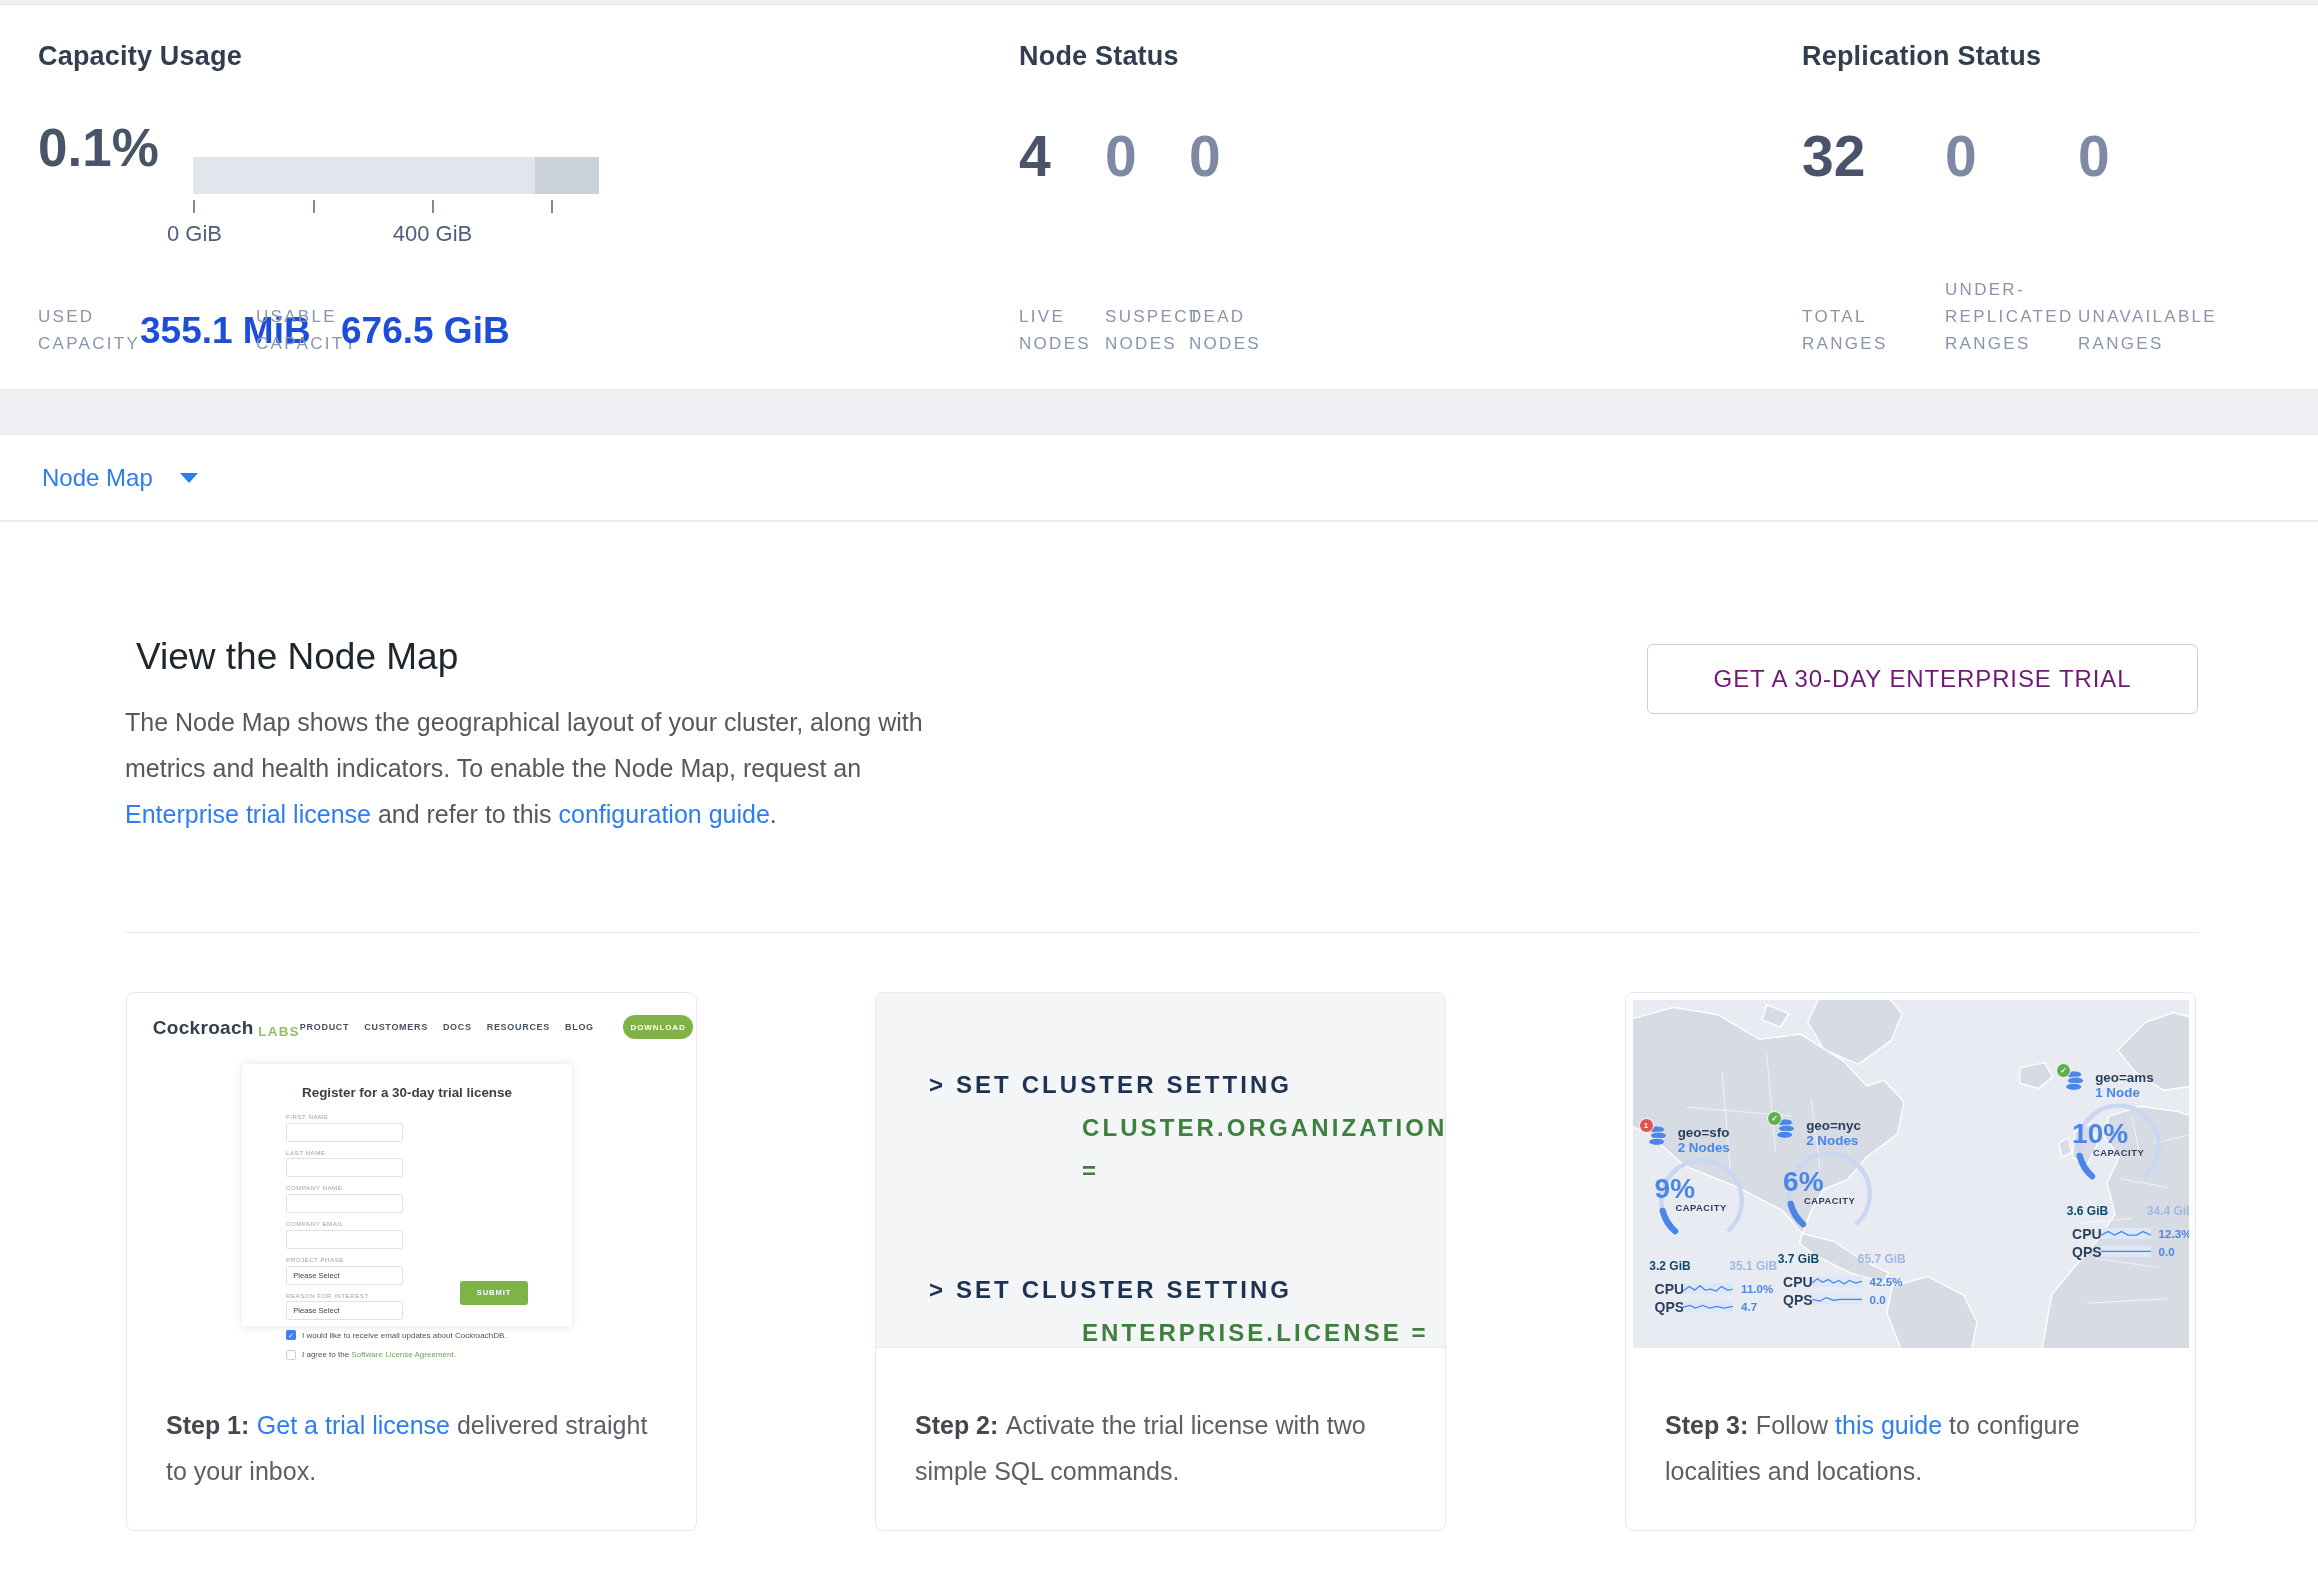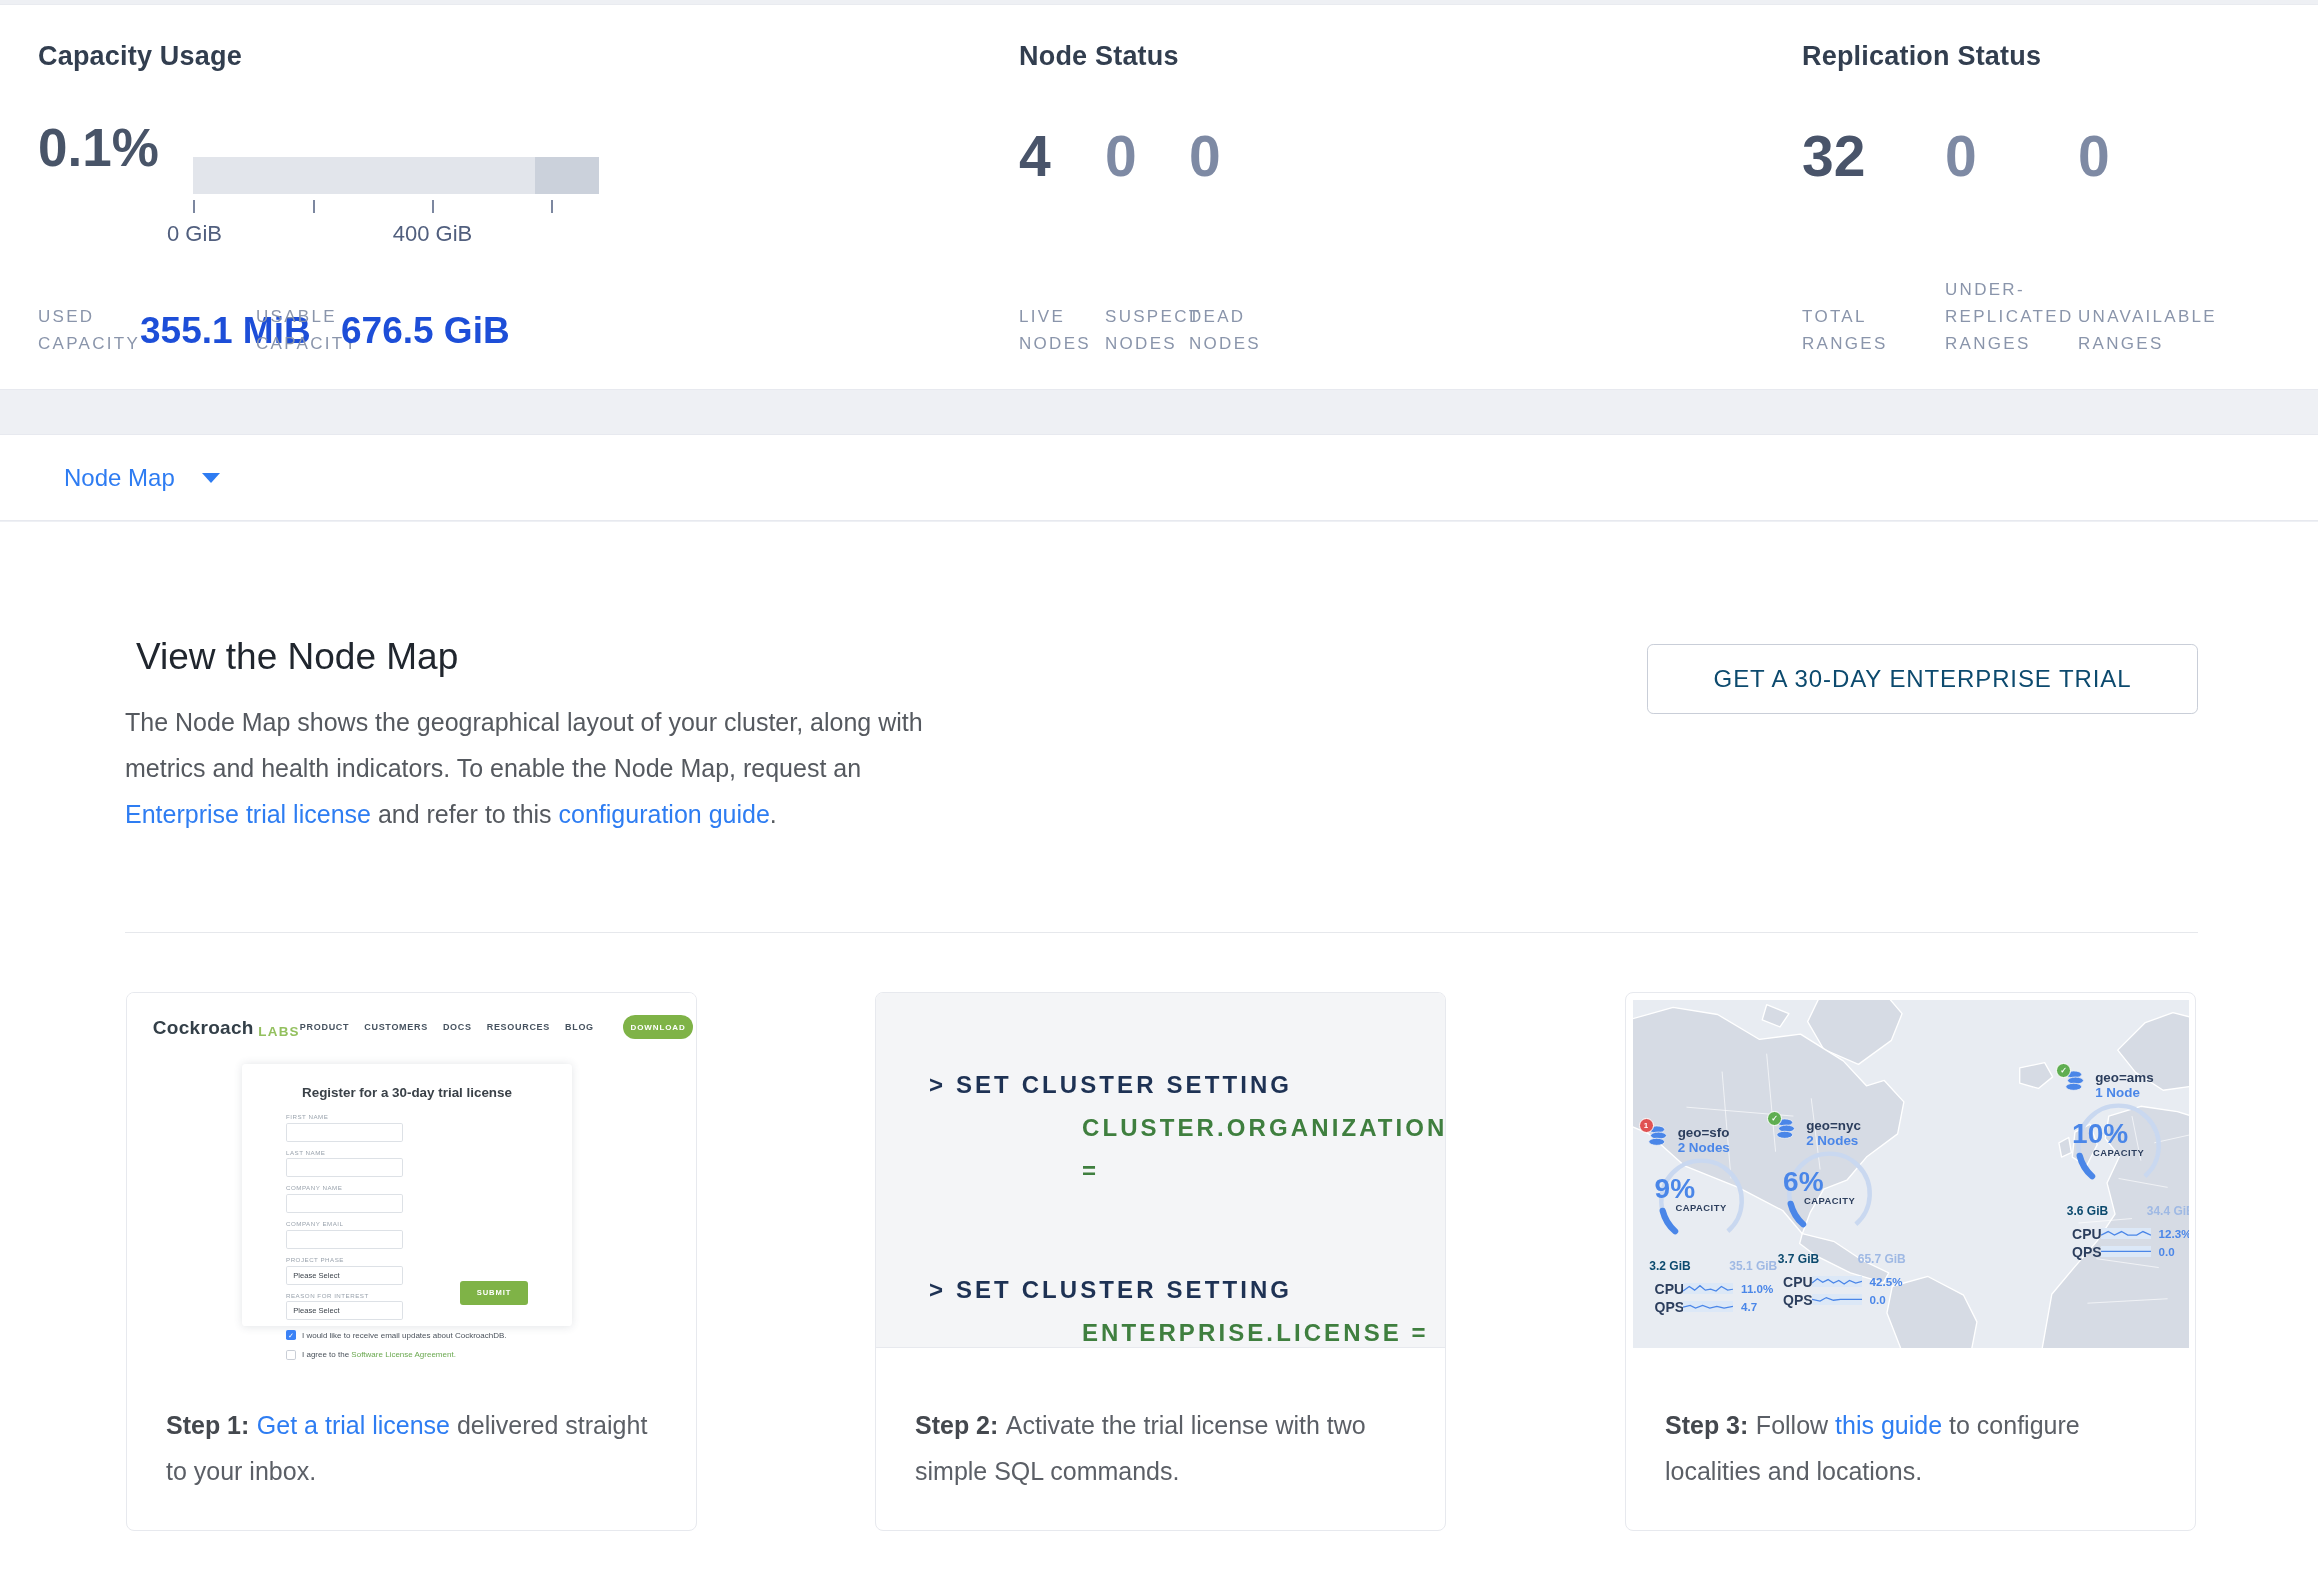--- a/index.html
+++ b/index.html
@@ -33,36 +33,36 @@
   .cap-bar { position:absolute; left:155px; top:152px; width:406px; height:37px; background:#e2e5eb; }
   .cap-bar-dark { position:absolute; right:0; top:0; height:100%; width:15.7%; background:#cbd1db; }
   .cap-tick { position:absolute; top:195px; width:1.8px; height:13.4px; background:#7c87a0; }
   .cap-tick-label { position:absolute; top:216px; width:143px; text-align:center; font-size:22px; color:#515f7e; }
   
   .nodemap-bar {
     position:absolute; top:434px; left:0; width:2319px; height:87px; background:#fff;
     border-top:0.9px solid #e7e9ef; border-bottom:0.9px solid #e7e9ef;
     display:flex; align-items:center; padding-left:42px; cursor:pointer;
   }
-  .nodemap-bar-label { font-size:24px; color:#2e7cf2;margin-left:22px; }
+  .nodemap-bar-label { font-size:24px; color:#2e7cf2; }
   .caret-down {
     width:0; height:0; margin-left:27px;
     border-left:9px solid transparent; border-right:9px solid transparent;
     border-top:10.7px solid #2e7cf2;
   }
   
   .content { position:absolute; top:522px; left:0; width:2319px; height:1063px; background:#fff; }
   .intro-title { position:absolute; left:136px; top:114px; font-size:37px; font-weight:400; color:#20262e; }
   .intro-body { position:absolute; left:125px; top:177px; width:829px; font-size:25px; line-height:46px; color:#55595f; }
   a.blue-link { color:#2e7df2; text-decoration:none; cursor:pointer; }
   .trial-button {
     position:absolute; left:1647px; top:122px; width:551px; height:70px;
     background:#fff; border:1.8px solid #c9ced8; border-radius:6.2px;
     display:flex; align-items:center; justify-content:center;
-    font-size:24px; color:#0c4a6e; letter-spacing:0.9px; cursor:pointer;
+    font-size:24px; color:#701a75; letter-spacing:0.9px; cursor:pointer;
     font-family:"Liberation Sans", sans-serif;
   }
   .divider { position:absolute; left:125px; top:410px; width:2073px; height:0; border-top:1.8px solid #e6e8ec; }
   
   .card {
     position:absolute; top:470px; width:571px; height:539px;
     background:#fff; border:1.8px solid #e7e9ee; border-radius:8px; overflow:hidden;
   }
   .card1 { left:126px; } .card2 { left:875px; } .card3 { left:1625px; }
   .card-caption { position:absolute; left:0; right:0; bottom:0; padding:0 39px; font-size:25px; line-height:46px; color:#5b5f66; }

